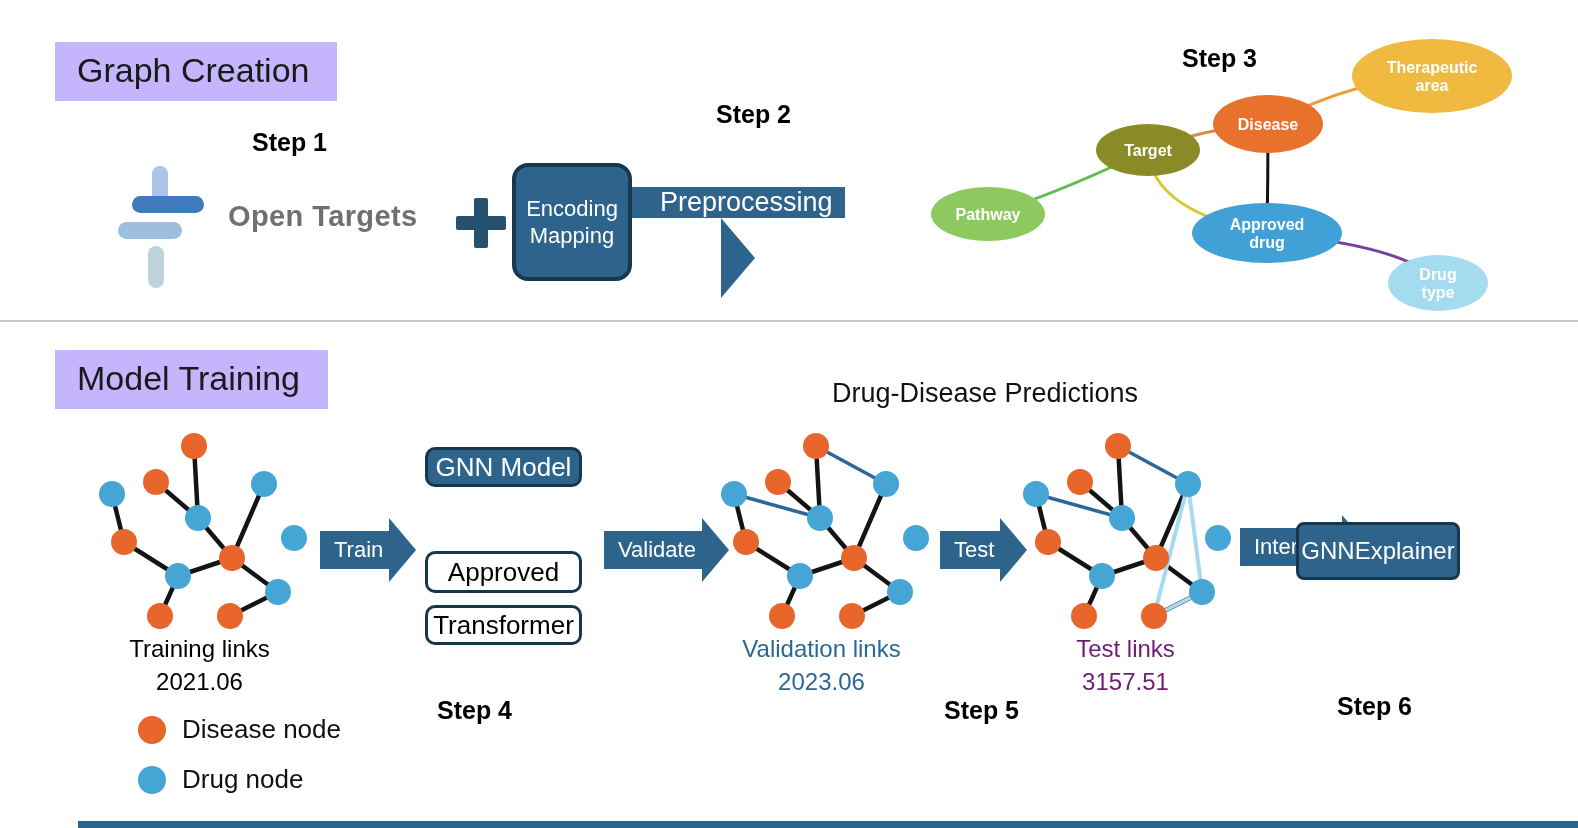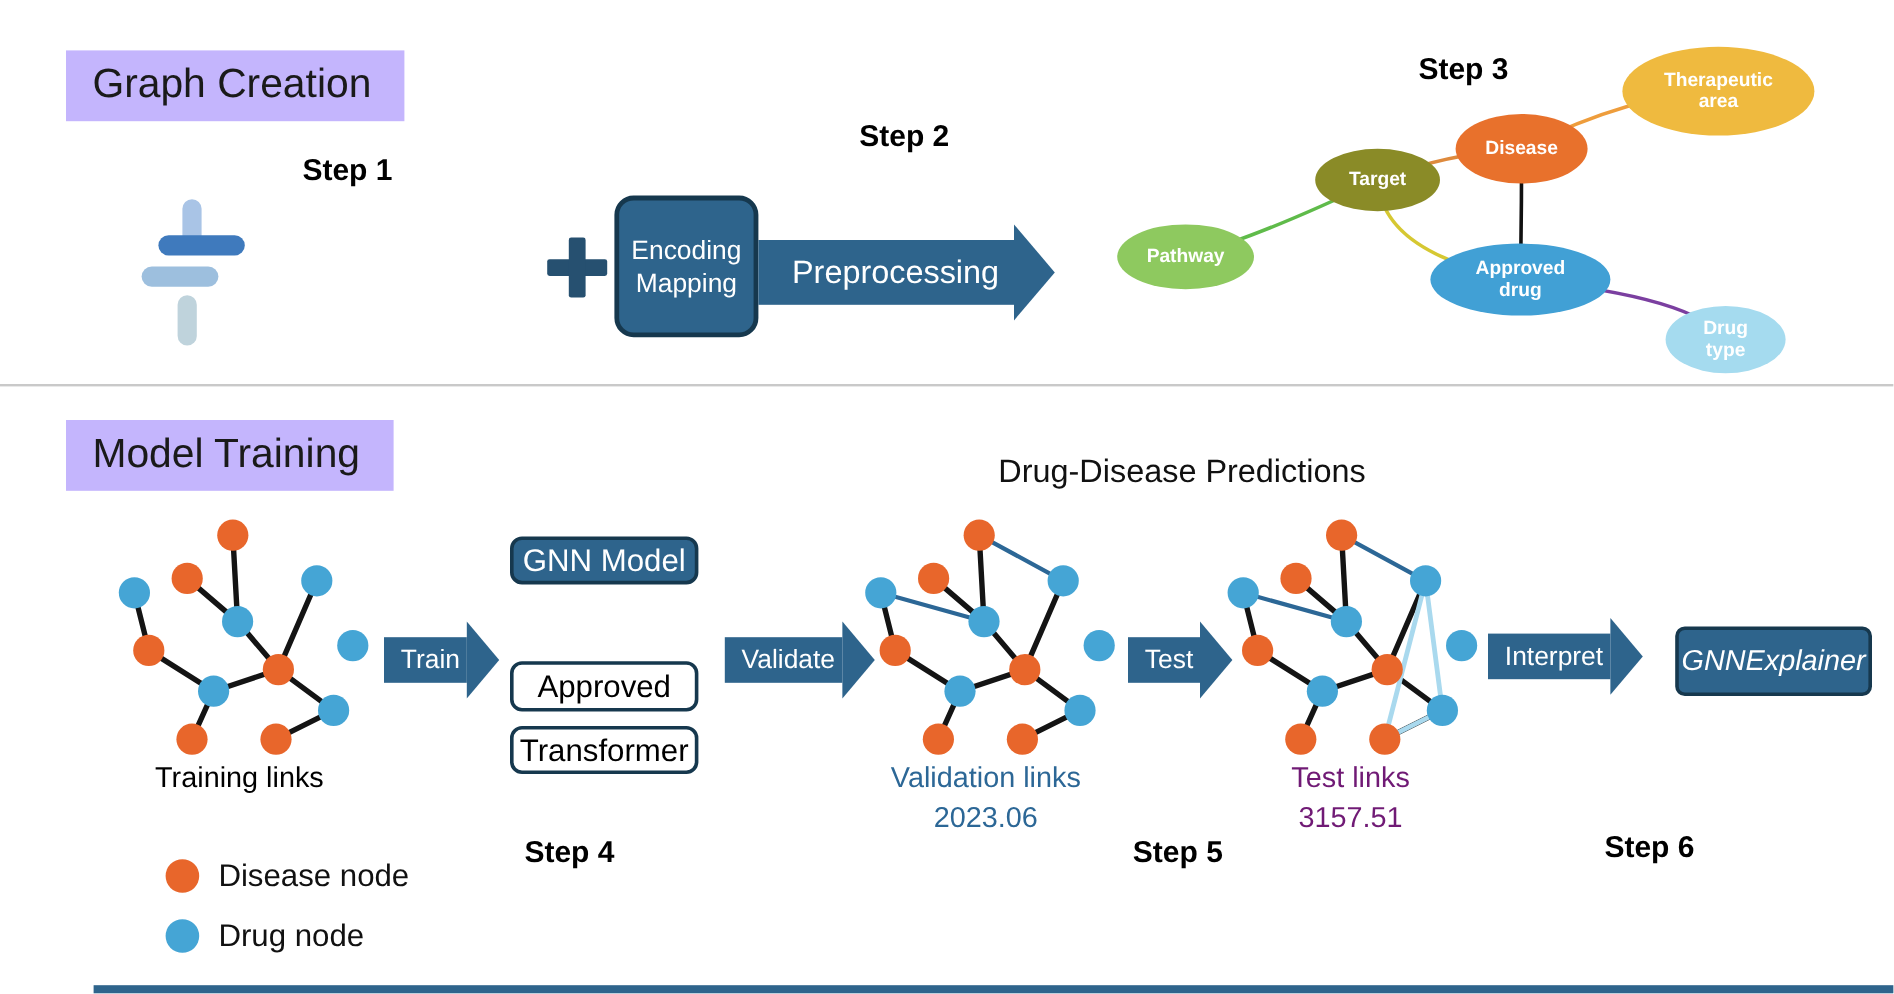--- a/index.html
+++ b/index.html
@@ -19,21 +19,21 @@
   .plus{position:absolute;width:50px;height:50px;}
   .plus::before{content:"";position:absolute;left:0;top:18px;width:50px;height:14px;background:#265070;border-radius:2px;}
   .plus::after{content:"";position:absolute;left:18px;top:0;width:14px;height:50px;background:#265070;border-radius:2px;}
   .enc-box{position:absolute;background:var(--steel);border:4px solid var(--navy);border-radius:16px;color:#fff;
            display:flex;align-items:center;justify-content:center;text-align:center;font-size:22px;line-height:1.25;}
   .block-arrow{position:absolute;display:flex;align-items:center;}
   .arrow-body{background:var(--steel);color:#fff;display:flex;align-items:center;justify-content:center;white-space:nowrap;}
   .block-arrow.small{height:64px;padding-left:12px;}
   .block-arrow.small .arrow-body{height:38px;font-size:22px;padding:0 6px 0 14px;}
   .block-arrow.small .arrow-head{width:0;height:0;border-top:32px solid transparent;border-bottom:32px solid transparent;border-left:27px solid var(--steel);}
-  .block-arrow.big{height:80px;}
+  .block-arrow.big{height:80px;flex-direction:column;}
   .block-arrow.big .arrow-body{height:54px;font-size:27px;padding:0 12px 0 28px;min-width:190px;}
   .block-arrow.big .arrow-head{width:0;height:0;border-top:40px solid transparent;border-bottom:40px solid transparent;border-left:34px solid var(--steel);}
   .divider{position:absolute;left:0;top:320px;width:100%;height:2px;background:#C9C9C9;}
   .model-box{position:absolute;border-radius:10px;display:flex;align-items:center;justify-content:center;font-size:26px;}
   .model-box.dark{background:var(--steel);border:3px solid var(--navy);color:#fff;}
   .model-box.light{background:#fff;border:3px solid var(--navy);color:#000;}
   .caption{position:absolute;text-align:center;font-size:24px;line-height:33px;}
   .pred-title{position:absolute;font-size:27px;text-align:center;}
   .legend-row{position:absolute;display:flex;align-items:center;gap:16px;}
   .legend-dot{width:28px;height:28px;border-radius:50%;}
@@ -72,20 +72,21 @@
   <div class="section-header" style="left:55px;top:42px;">Graph Creation</div>
 
   <div class="step-label" style="left:252px;top:128px;">Step 1</div>
 
   <div class="abs" style="left:118px;top:166px;width:100px;height:122px;">
     <div class="bar" style="left:34px;top:0;width:16px;height:42px;background:#A9C4E6;"></div>
     <div class="bar" style="left:14px;top:30px;width:72px;height:17px;background:#3F7ABD;"></div>
     <div class="bar" style="left:0;top:56px;width:64px;height:17px;background:#9DBFDE;"></div>
     <div class="bar" style="left:30px;top:80px;width:16px;height:42px;background:#BFD3DC;"></div>
   </div>
+  <div class="ot-text" style="left:228px;top:200px;">Open Targets</div>
 
   <div class="plus" style="left:456px;top:198px;"></div>
 
   <div class="step-label" style="left:716px;top:100px;">Step 2</div>
 
   <div class="enc-box" style="left:512px;top:163px;width:120px;height:118px;">
     <span style="width:100px;">Encoding Mapping</span>
   </div>
 
   <div class="block-arrow big" style="left:632px;top:187px;">
@@ -120,20 +121,21 @@
       <circle cx="42" cy="112" r="13" fill="#E8662B"></circle>
       <circle cx="212" cy="108" r="13" fill="#45A5D5"></circle>
       <circle cx="150" cy="128" r="13" fill="#E8662B"></circle>
       <circle cx="96" cy="146" r="13" fill="#45A5D5"></circle>
       <circle cx="196" cy="162" r="13" fill="#45A5D5"></circle>
       <circle cx="78" cy="186" r="13" fill="#E8662B"></circle>
       <circle cx="148" cy="186" r="13" fill="#E8662B"></circle>
     </svg>
   <div class="caption" style="left:62px;top:632px;width:275px;color:#000;">
     <div>Training links</div>
+    <div>2021.06</div>
   </div>
 
   <div class="block-arrow small" style="left:308px;top:518px;">
     <div class="arrow-body">Train</div>
     <div class="arrow-head"></div>
   </div>
 
   <div class="model-box dark" style="left:425px;top:447px;width:157px;height:40px;">GNN Model</div>
   <div class="model-box light" style="left:425px;top:551px;width:157px;height:42px;">Approved</div>
   <div class="model-box light" style="left:425px;top:605px;width:157px;height:40px;">Transformer</div>
@@ -213,21 +215,21 @@
   <div class="caption" style="left:988px;top:632px;width:275px;color:#701a75;">
     <div>Test links</div>
     <div>3157.51</div>
   </div>
 
   <div class="block-arrow small" style="left:1228px;top:515px;">
     <div class="arrow-body">Interpret</div>
     <div class="arrow-head"></div>
   </div>
 
-  <div class="model-box dark" style="left:1396px;top:522px;width:164px;height:58px;border-radius:8px;font-size:24px;font-style:italic;">GNNExplainer</div>
+  <div class="model-box dark" style="left:1296px;top:522px;width:164px;height:58px;border-radius:8px;font-size:24px;">GNNExplainer</div>
   <div class="step-label" style="left:1337px;top:692px;">Step 6</div>
 
   <div class="legend-row" style="left:138px;top:714px;">
     <div class="legend-dot" style="background: rgb(232, 102, 43);"></div>
     <div class="legend-label">Disease node</div>
   </div>
   <div class="legend-row" style="left:138px;top:764px;">
     <div class="legend-dot" style="background: rgb(69, 165, 213);"></div>
     <div class="legend-label">Drug node</div>
   </div>

